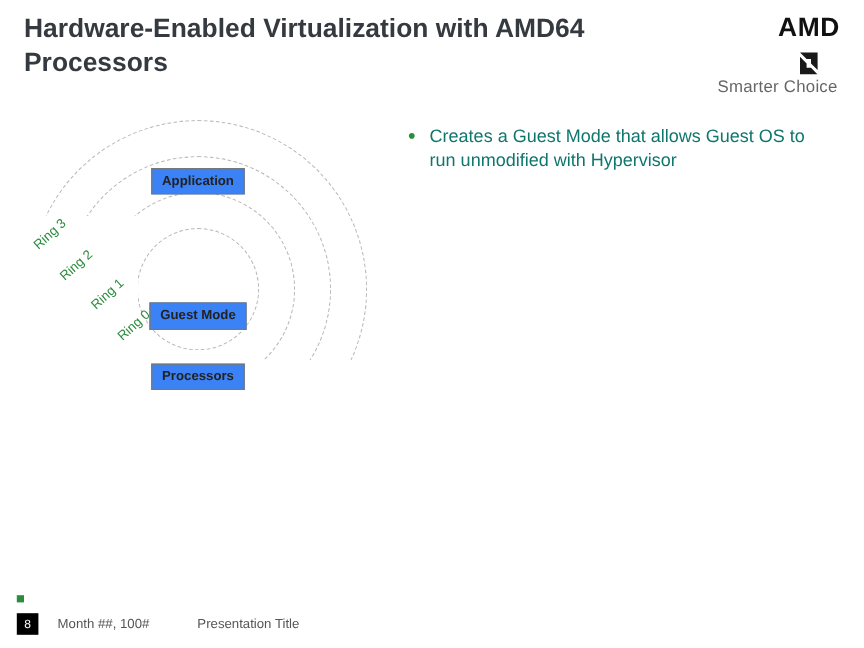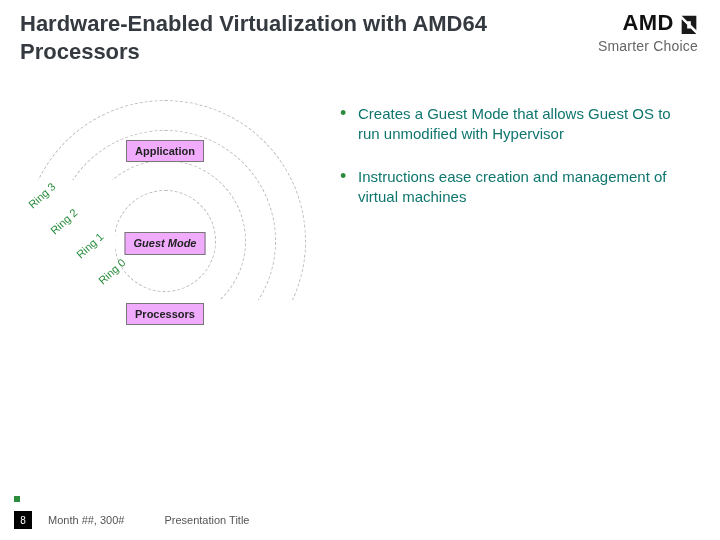--- a/index.html
+++ b/index.html
@@ -33,20 +33,21 @@
   .logo {
     display: flex;
     flex-direction: column;
     align-items: flex-end;
     gap: 2px;
   }
   .logo-row {
     display: flex;
     align-items: center;
     gap: 4px;
+    flex-direction: column;
   }
   .logo-text {
     font-family: Arial, sans-serif;
     font-weight: 700;
     font-size: 22px;
     letter-spacing: 0.5px;
     color: #111;
   }
   .logo-tag {
     font-size: 14px;
@@ -127,33 +128,33 @@
     transform: rotate(-42deg);
     transform-origin: left center;
   }
   .rl3 { left: 30px; top: 100px; }
   .rl2 { left: 52px; top: 126px; }
   .rl1 { left: 78px; top: 150px; }
   .rl0 { left: 100px; top: 176px; }
 
   .box {
     position: absolute;
-    background: #f0abfc;
+    background: #3b82f6;
     border: 1px solid #777;
     font-size: 11px;
     font-weight: 700;
     text-align: center;
     padding: 4px 8px;
     left: 50%;
     transform: translateX(-50%);
     min-width: 78px;
     box-sizing: border-box;
   }
   .box-app { top: 40px; }
-  .box-guest { top: 132px; line-height: 1.15; font-style: italic; }
+  .box-guest { top: 152px; line-height: 1.15; }
   .box-hyp  { top: 203px; }
 
   .footer {
     position: absolute;
     left: 0; right: 0; bottom: 0;
     height: 40px;
     display: flex;
     align-items: center;
     gap: 16px;
     padding-left: 14px;
@@ -216,26 +217,25 @@
       <div class="box box-app">Application</div>
       <div class="box box-guest">
         <div>Guest Mode</div>
       </div>
       <div class="box box-hyp">Processors</div>
     </div>
 
     <div class="bullets">
       <ul>
         <li>Creates a Guest Mode that allows Guest OS to run unmodified with Hypervisor</li>
-        <li>Instructions ease creation and management of virtual machines</li>
       </ul>
     </div>
 
   </div>
 
   <div class="footer-accent"></div>
   <div class="footer">
     <div class="pagenum">8</div>
-    <div>Month ##, 300#</div>
+    <div>Month ##, 100#</div>
     <div class="ptitle">Presentation Title</div>
   </div>
 
 </div>
 
 </body></html>

